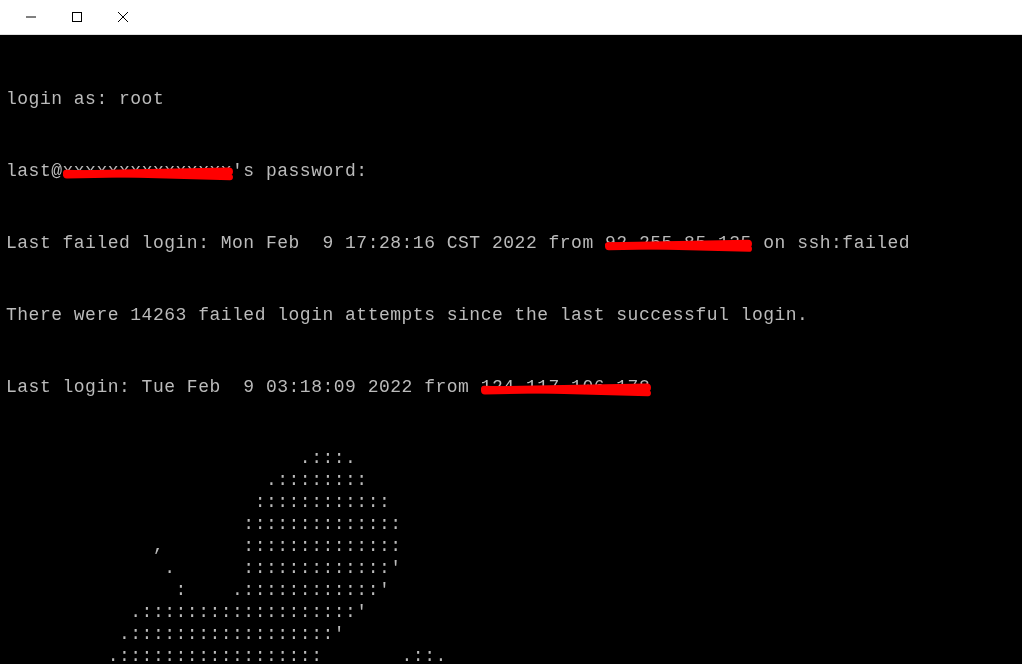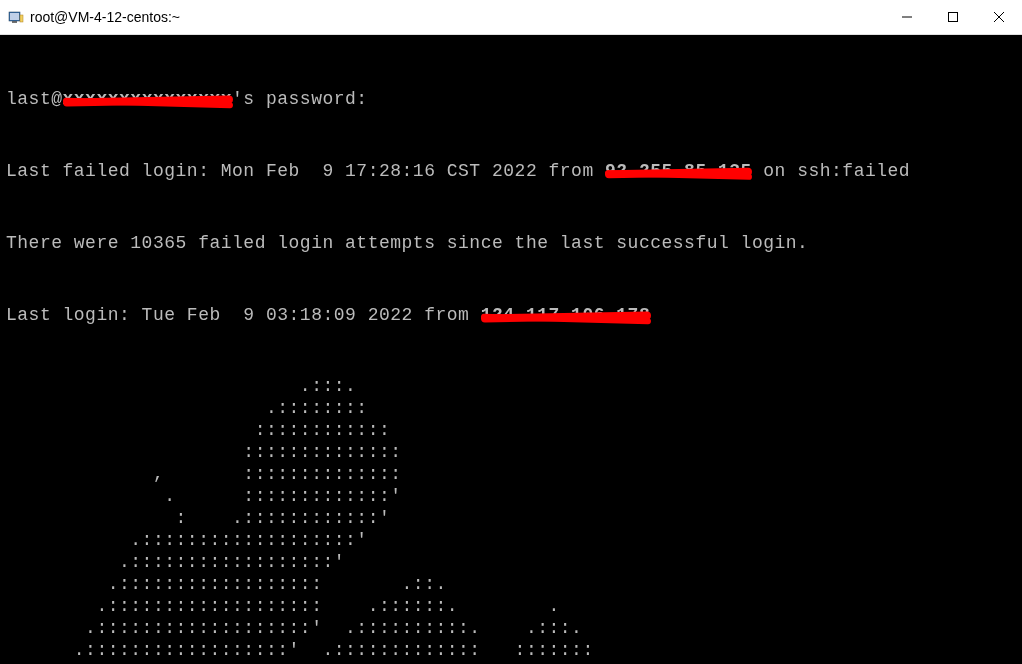--- a/index.html
+++ b/index.html
@@ -65,21 +65,20 @@
       position: relative;
       letter-spacing: 0.5px;
     }
     .term-line {
       white-space: pre;
       position: relative;
     }
     .redact {
       position: relative;
       display: inline-block;
-      font-weight: bold;
     }
     .redact-stroke {
       position: absolute;
       left: 0;
       right: 0;
       top: 40%;
       height: 8px;
       background: #ff0000;
       border-radius: 4px;
       transform: rotate(-1deg);
@@ -98,31 +97,20 @@
       color: #bbbbbb;
       white-space: pre;
       letter-spacing: 0.5px;
       line-height: 22px;
     }
   </style>
 </head>
 <body>
 
 <div class="title-bar">
-  <div class="title-left">
-    <span class="putty-icon">
-      <svg width="16" height="16" viewBox="0 0 16 16">
-        <rect x="1" y="3" width="11" height="9" fill="#3a6ea5" stroke="#1a3a5a" stroke-width="0.5"></rect>
-        <rect x="2" y="4" width="9" height="7" fill="#c0d0e8"></rect>
-        <rect x="12" y="6" width="3" height="7" fill="#f0d060" stroke="#b08020" stroke-width="0.5"></rect>
-        <line x1="4" y1="13" x2="9" y2="13" stroke="#444" stroke-width="1.5"></line>
-      </svg>
-    </span>
-    <span class="title-text">root@VM-4-12-centos:~</span>
-  </div>
   <div class="window-controls">
     <div class="window-control">
       <svg width="10" height="10">
           <line x1="0" y1="5" x2="10" y2="5" stroke="#000" stroke-width="1"></line>
         </svg>
     </div>
     <div class="window-control">
       <svg width="10" height="10">
           <rect x="0.5" y="0.5" width="9" height="9" fill="none" stroke="#000" stroke-width="1"></rect>
         </svg>
@@ -130,23 +118,24 @@
     <div class="window-control">
       <svg width="12" height="12">
           <line x1="1" y1="1" x2="11" y2="11" stroke="#000" stroke-width="1"></line>
           <line x1="11" y1="1" x2="1" y2="11" stroke="#000" stroke-width="1"></line>
         </svg>
     </div>
   </div>
 </div>
 
 <div class="terminal">
+  <div class="term-line">login as: root</div>
   <div class="term-line"><span>last@</span><span class="redact">xxxxxxxxxxxxxxx<span class="redact-stroke"></span><span class="redact-stroke2"></span></span><span>'s password:</span></div>
   <div class="term-line"><span>Last failed login: Mon Feb  9 17:28:16 CST 2022 from </span><span class="redact"><span>92.255.85.135</span><span class="redact-stroke"></span><span class="redact-stroke2"></span></span><span> on ssh:failed</span></div>
-  <div class="term-line">There were 10365 failed login attempts since the last successful login.</div>
+  <div class="term-line">There were 14263 failed login attempts since the last successful login.</div>
   <div class="term-line"><span>Last login: Tue Feb  9 03:18:09 2022 from </span><span class="redact"><span>124.117.106.178</span><span class="redact-stroke"></span><span class="redact-stroke2"></span></span></div>
   <div class="ascii-art">                          .:::.
                        .::::::::
                       ::::::::::::
                      ::::::::::::::
              ,       ::::::::::::::
               .      :::::::::::::'
                :    .::::::::::::'
            .:::::::::::::::::::'
           .::::::::::::::::::'

